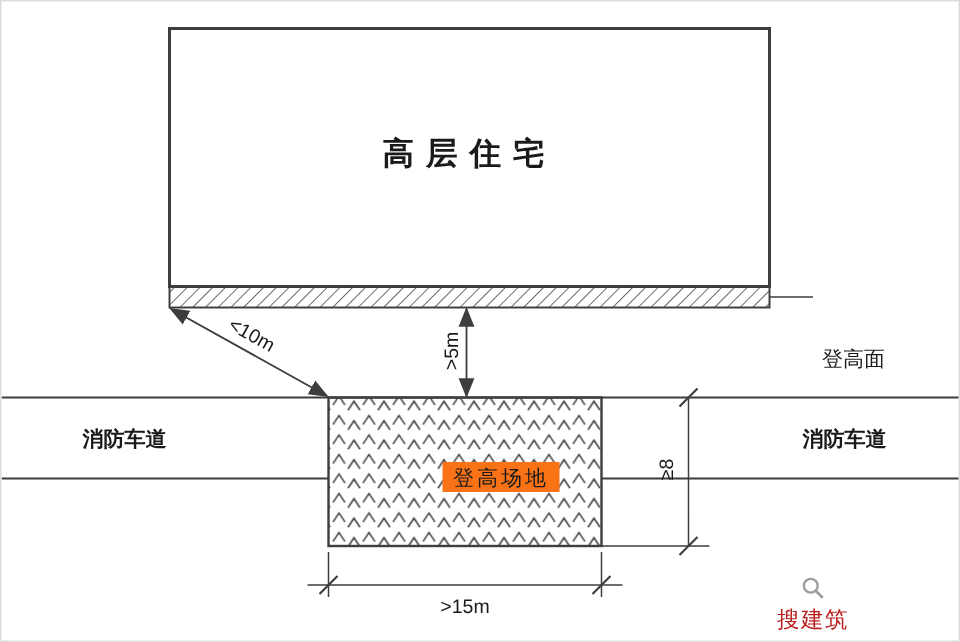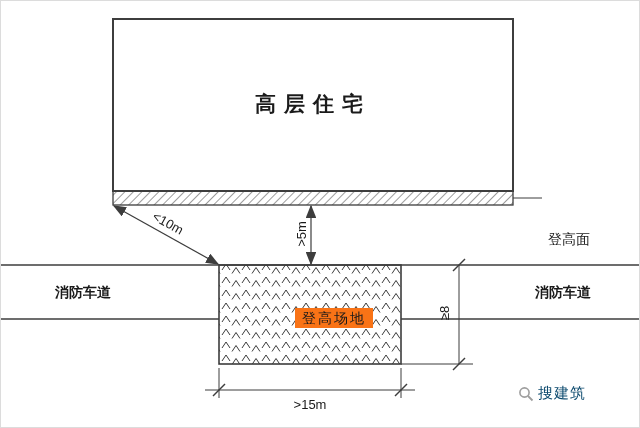--- a/index.html
+++ b/index.html
@@ -34,21 +34,21 @@
     background:#f97316;padding:3px 7px;margin-left:24px;
   }
   .label--dim{font-size:13px;}
   .label--dim5{left:300px;top:233px;transform:translate(-50%,-50%) rotate(-90deg);}
   .label--dim10{left:167px;top:222px;transform:translate(-50%,-50%) rotate(29deg);}
   .label--dim8{left:443px;top:312px;transform:translate(-50%,-50%) rotate(-90deg);}
   .label--dim15{left:309px;top:403px;transform:translate(-50%,-50%);}
   .watermark{
     position:absolute;left:517px;top:383px;
     display:flex;align-items:center;gap:4px;
-    color:#0c4a6e;font-size:15px;letter-spacing:1px;
+    color:#b91c1c;font-size:15px;letter-spacing:1px;flex-direction:column;
   }
   .watermark svg{display:block;}
 </style>
 </head>
 <body>
 
 <div class="canvas">
 
   <svg class="geo" width="640" height="428" viewBox="0 0 640 428">
     <defs>

